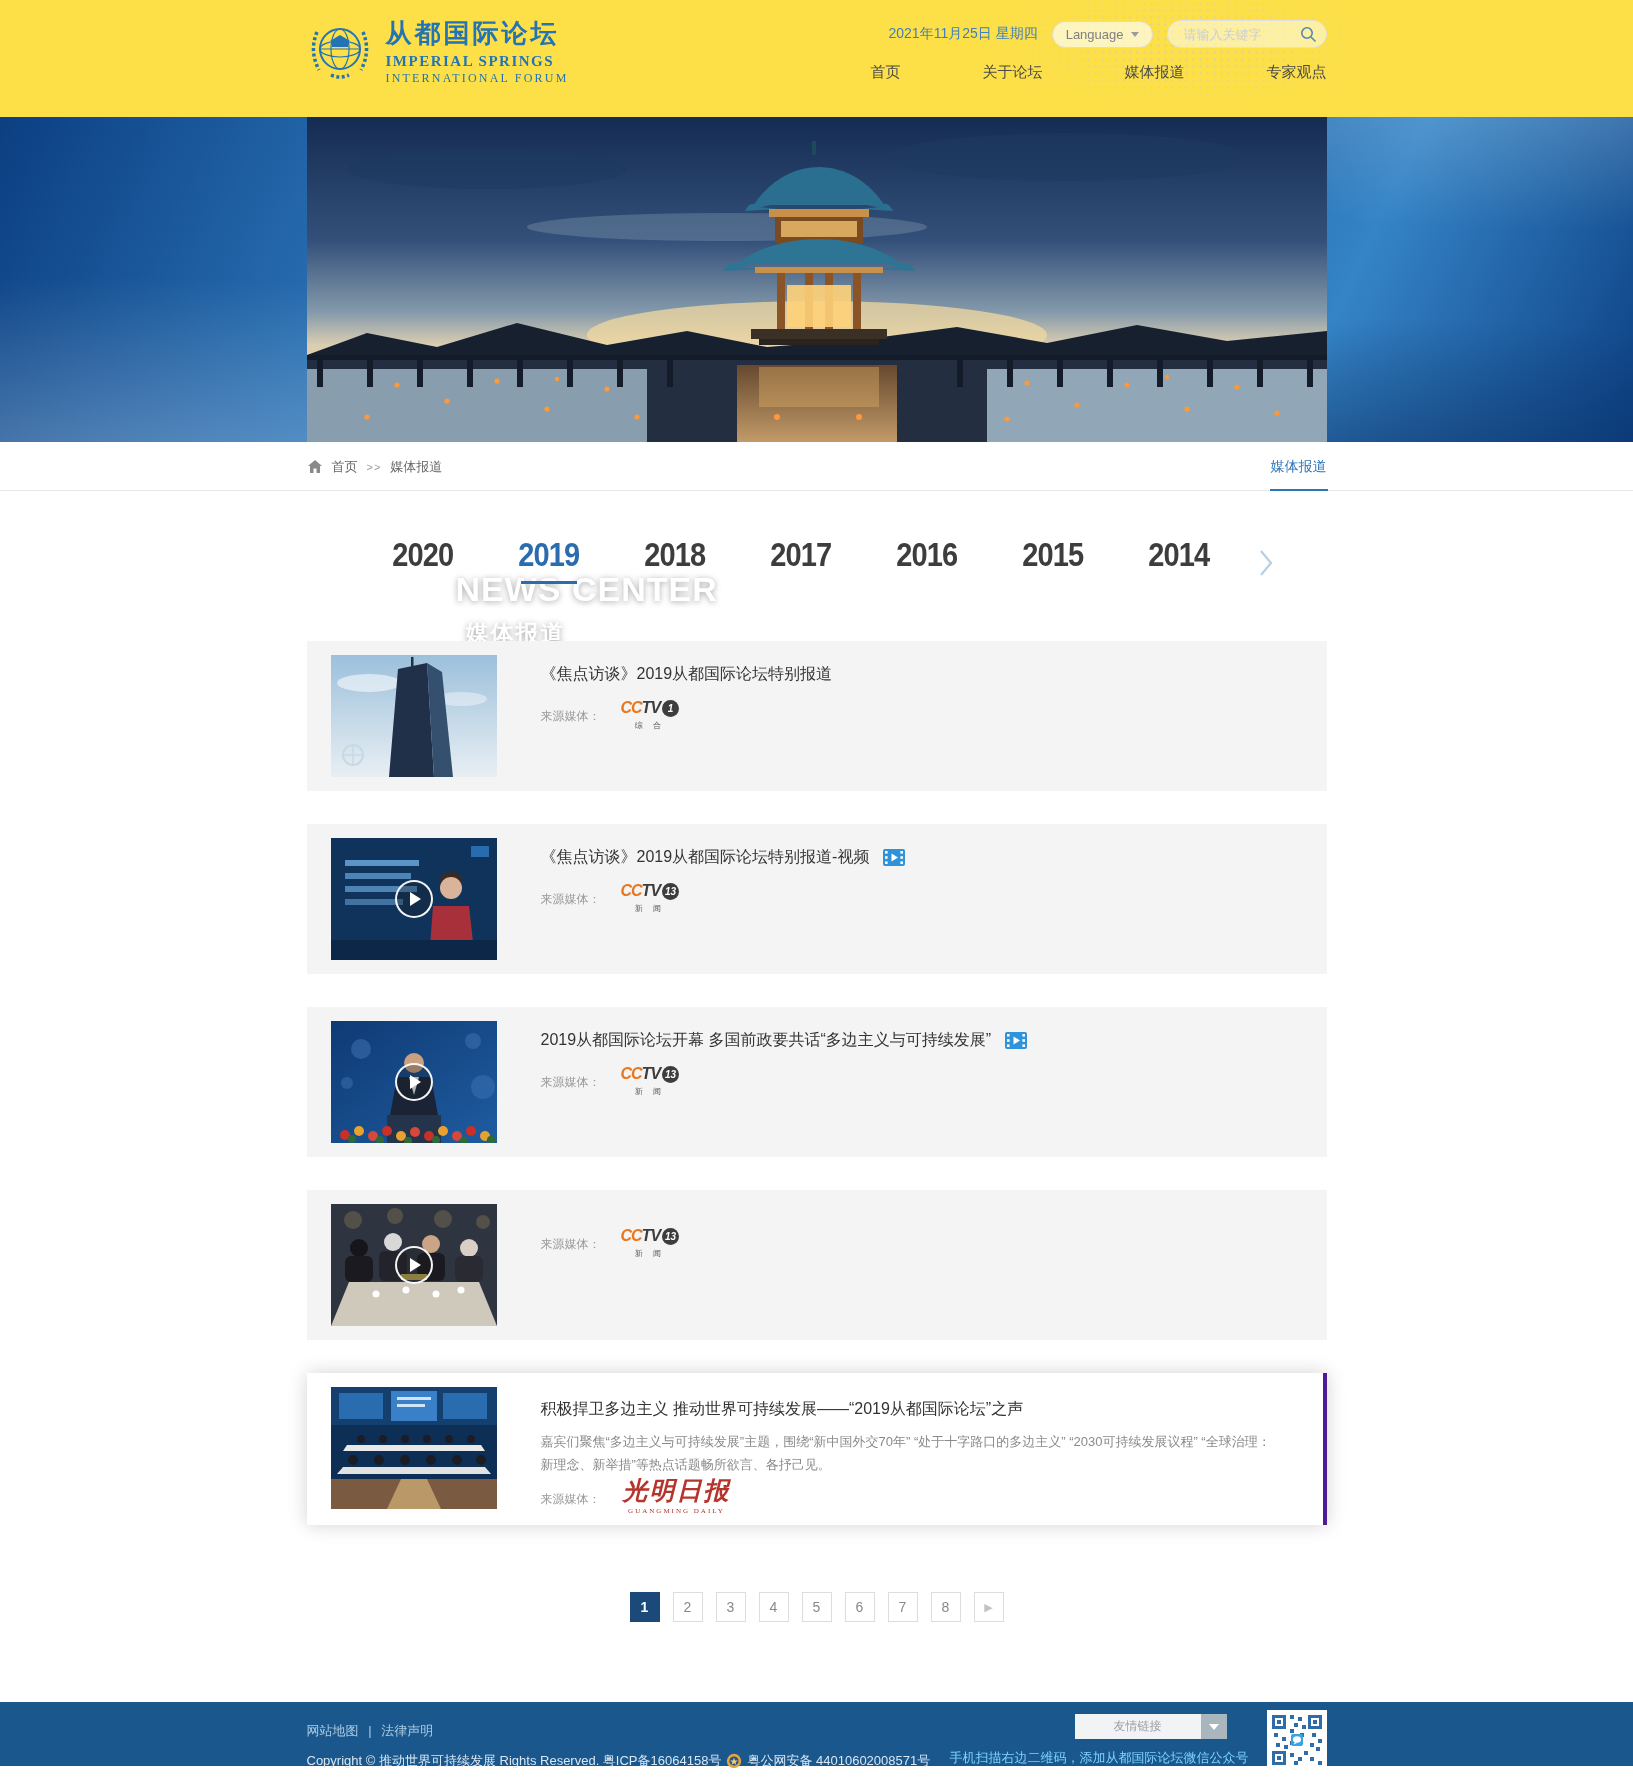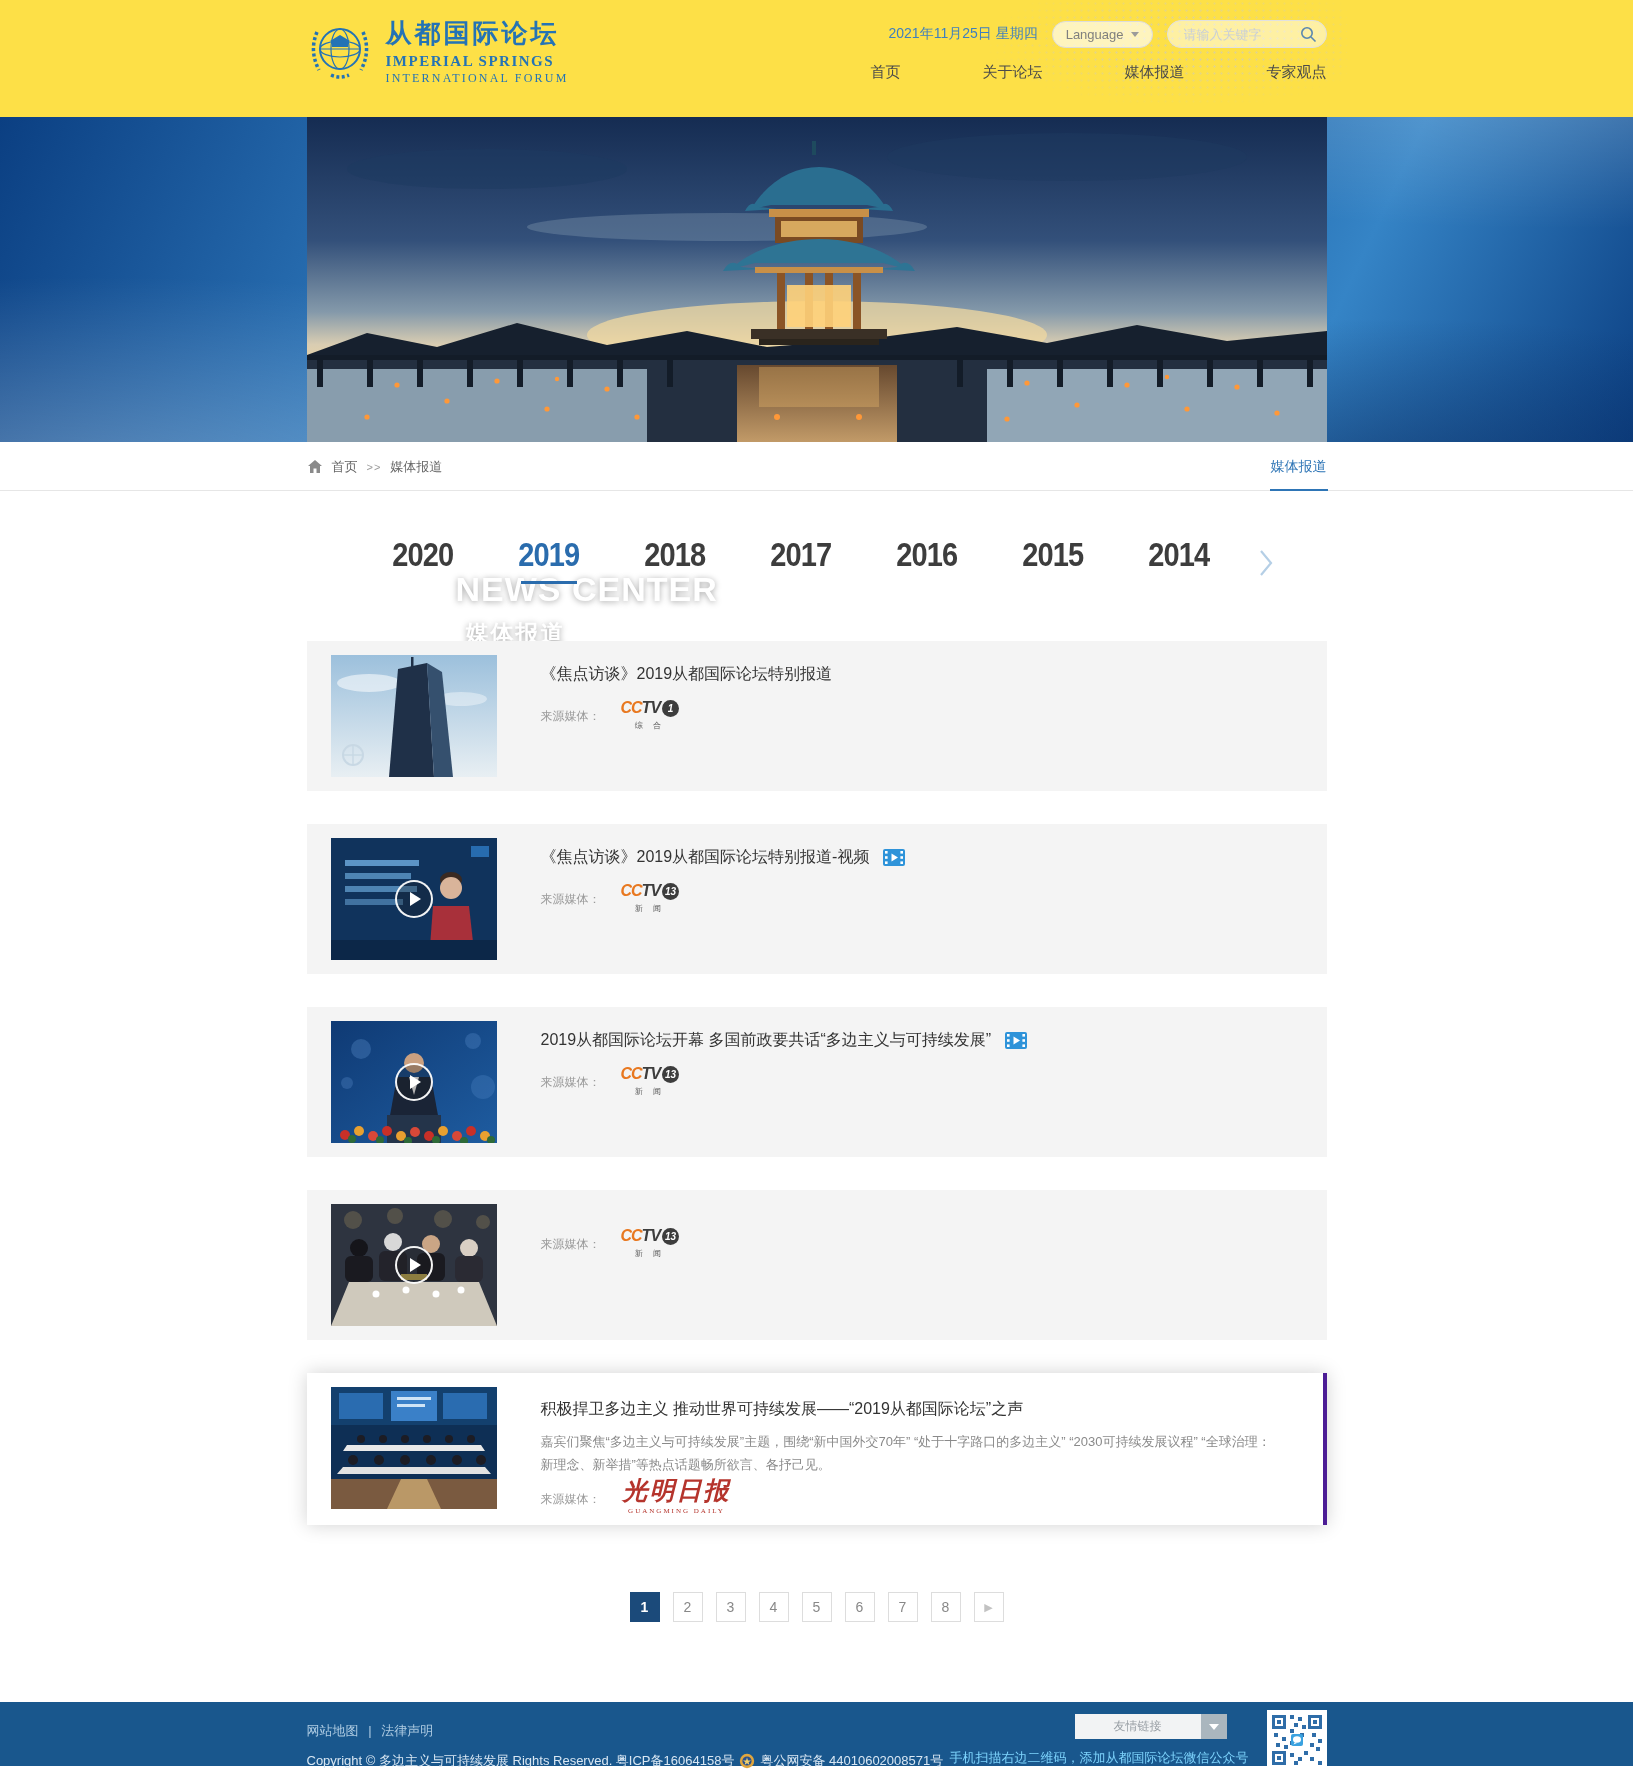--- a/index.html
+++ b/index.html
@@ -557,21 +557,21 @@
 </div>
 
 <footer class="site-footer">
   <div class="container footer-inner">
     <div class="f-links">
       <span>网站地图</span>
       <span class="div">|</span>
       <span>法律声明</span>
     </div>
     <div class="f-copy">
-      <span>Copyright © 多边主义与可持续发展 Rights Reserved. 粤ICP备16064158号</span>
+      <span>Copyright © 推动世界可持续发展 Rights Reserved. 粤ICP备16064158号</span>
       <svg width="16" height="16" viewBox="0 0 16 16">
         <circle cx="8" cy="8" r="7.2" fill="#e0a63e"></circle>
         <circle cx="8" cy="8" r="4.6" fill="#28508e"></circle>
         <polygon points="8,4.6 9,7.4 12,7.4 9.6,9.2 10.5,12 8,10.3 5.5,12 6.4,9.2 4,7.4 7,7.4" fill="#f2d06a"></polygon>
       </svg>
       <span>粤公网安备 44010602008571号</span>
     </div>
     <div class="f-select">
       <span class="f-select-label">友情链接</span>
       <span class="f-select-arrow">

